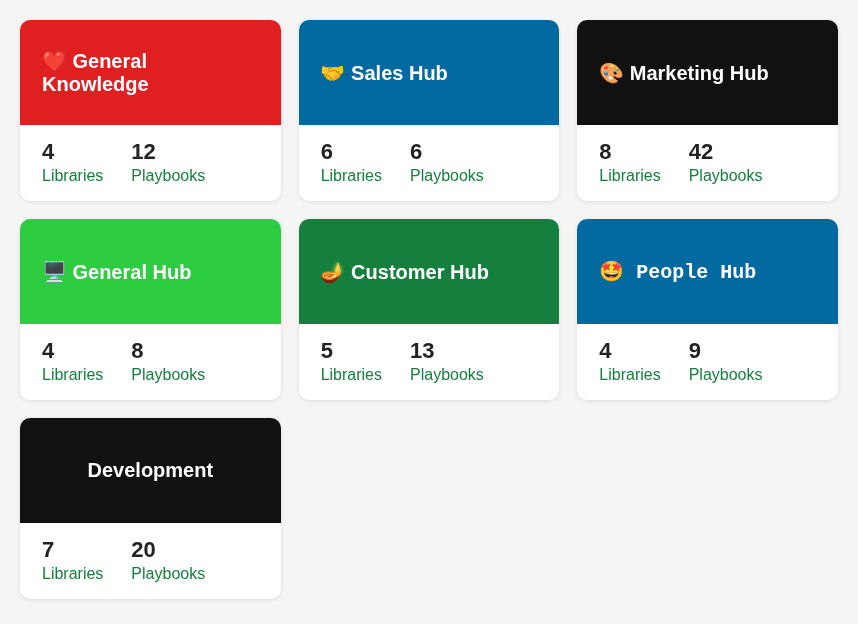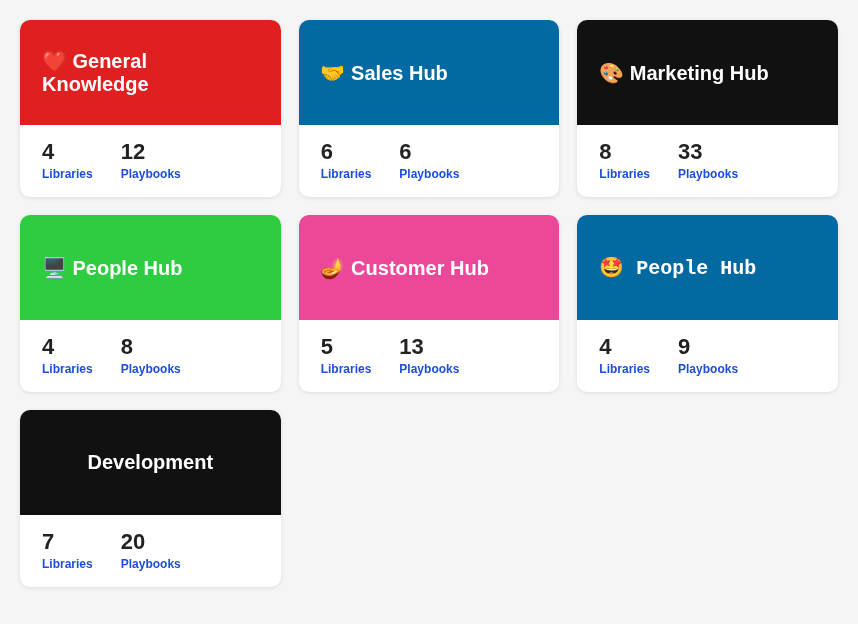--- a/index.html
+++ b/index.html
@@ -44,23 +44,22 @@
       display: flex;
       flex-direction: column;
       gap: 2px;
     }
     .stat-number {
       font-size: 22px;
       font-weight: 600;
       color: #222;
     }
     .stat-label {
-      font-size: 12px;
-      color: #1d4ed8;
-      font-weight: bold;
+      font-size: 16px;
+      color: #15803d;
     }
   </style>
 </head>
 <body>
 
 <div class="grid">
 <div class="card">
       <div class="card-banner" style="background: rgb(224, 32, 32);">
         <div class="card-banner-title">❤️ General Knowledge</div>
       </div>
@@ -93,42 +92,42 @@
     <div class="card">
       <div class="card-banner" style="background: rgb(17, 17, 17);">
         <div class="card-banner-title">🎨 Marketing Hub</div>
       </div>
       <div class="card-stats">
         <div class="stat-block">
           <span class="stat-number">8</span>
           <span class="stat-label">Libraries</span>
         </div>
         <div class="stat-block">
-          <span class="stat-number">33</span>
+          <span class="stat-number">42</span>
           <span class="stat-label">Playbooks</span>
         </div>
       </div>
     </div>
     <div class="card">
       <div class="card-banner" style="background: rgb(46, 204, 64);">
-        <div class="card-banner-title">🖥️ People Hub</div>
+        <div class="card-banner-title">🖥️ General Hub</div>
       </div>
       <div class="card-stats">
         <div class="stat-block">
           <span class="stat-number">4</span>
           <span class="stat-label">Libraries</span>
         </div>
         <div class="stat-block">
           <span class="stat-number">8</span>
           <span class="stat-label">Playbooks</span>
         </div>
       </div>
     </div>
     <div class="card">
-      <div class="card-banner" style="background: #ec4899;">
+      <div class="card-banner" style="background: #15803d;">
         <div class="card-banner-title">🪔 Customer Hub</div>
       </div>
       <div class="card-stats">
         <div class="stat-block">
           <span class="stat-number">5</span>
           <span class="stat-label">Libraries</span>
         </div>
         <div class="stat-block">
           <span class="stat-number">13</span>
           <span class="stat-label">Playbooks</span>

